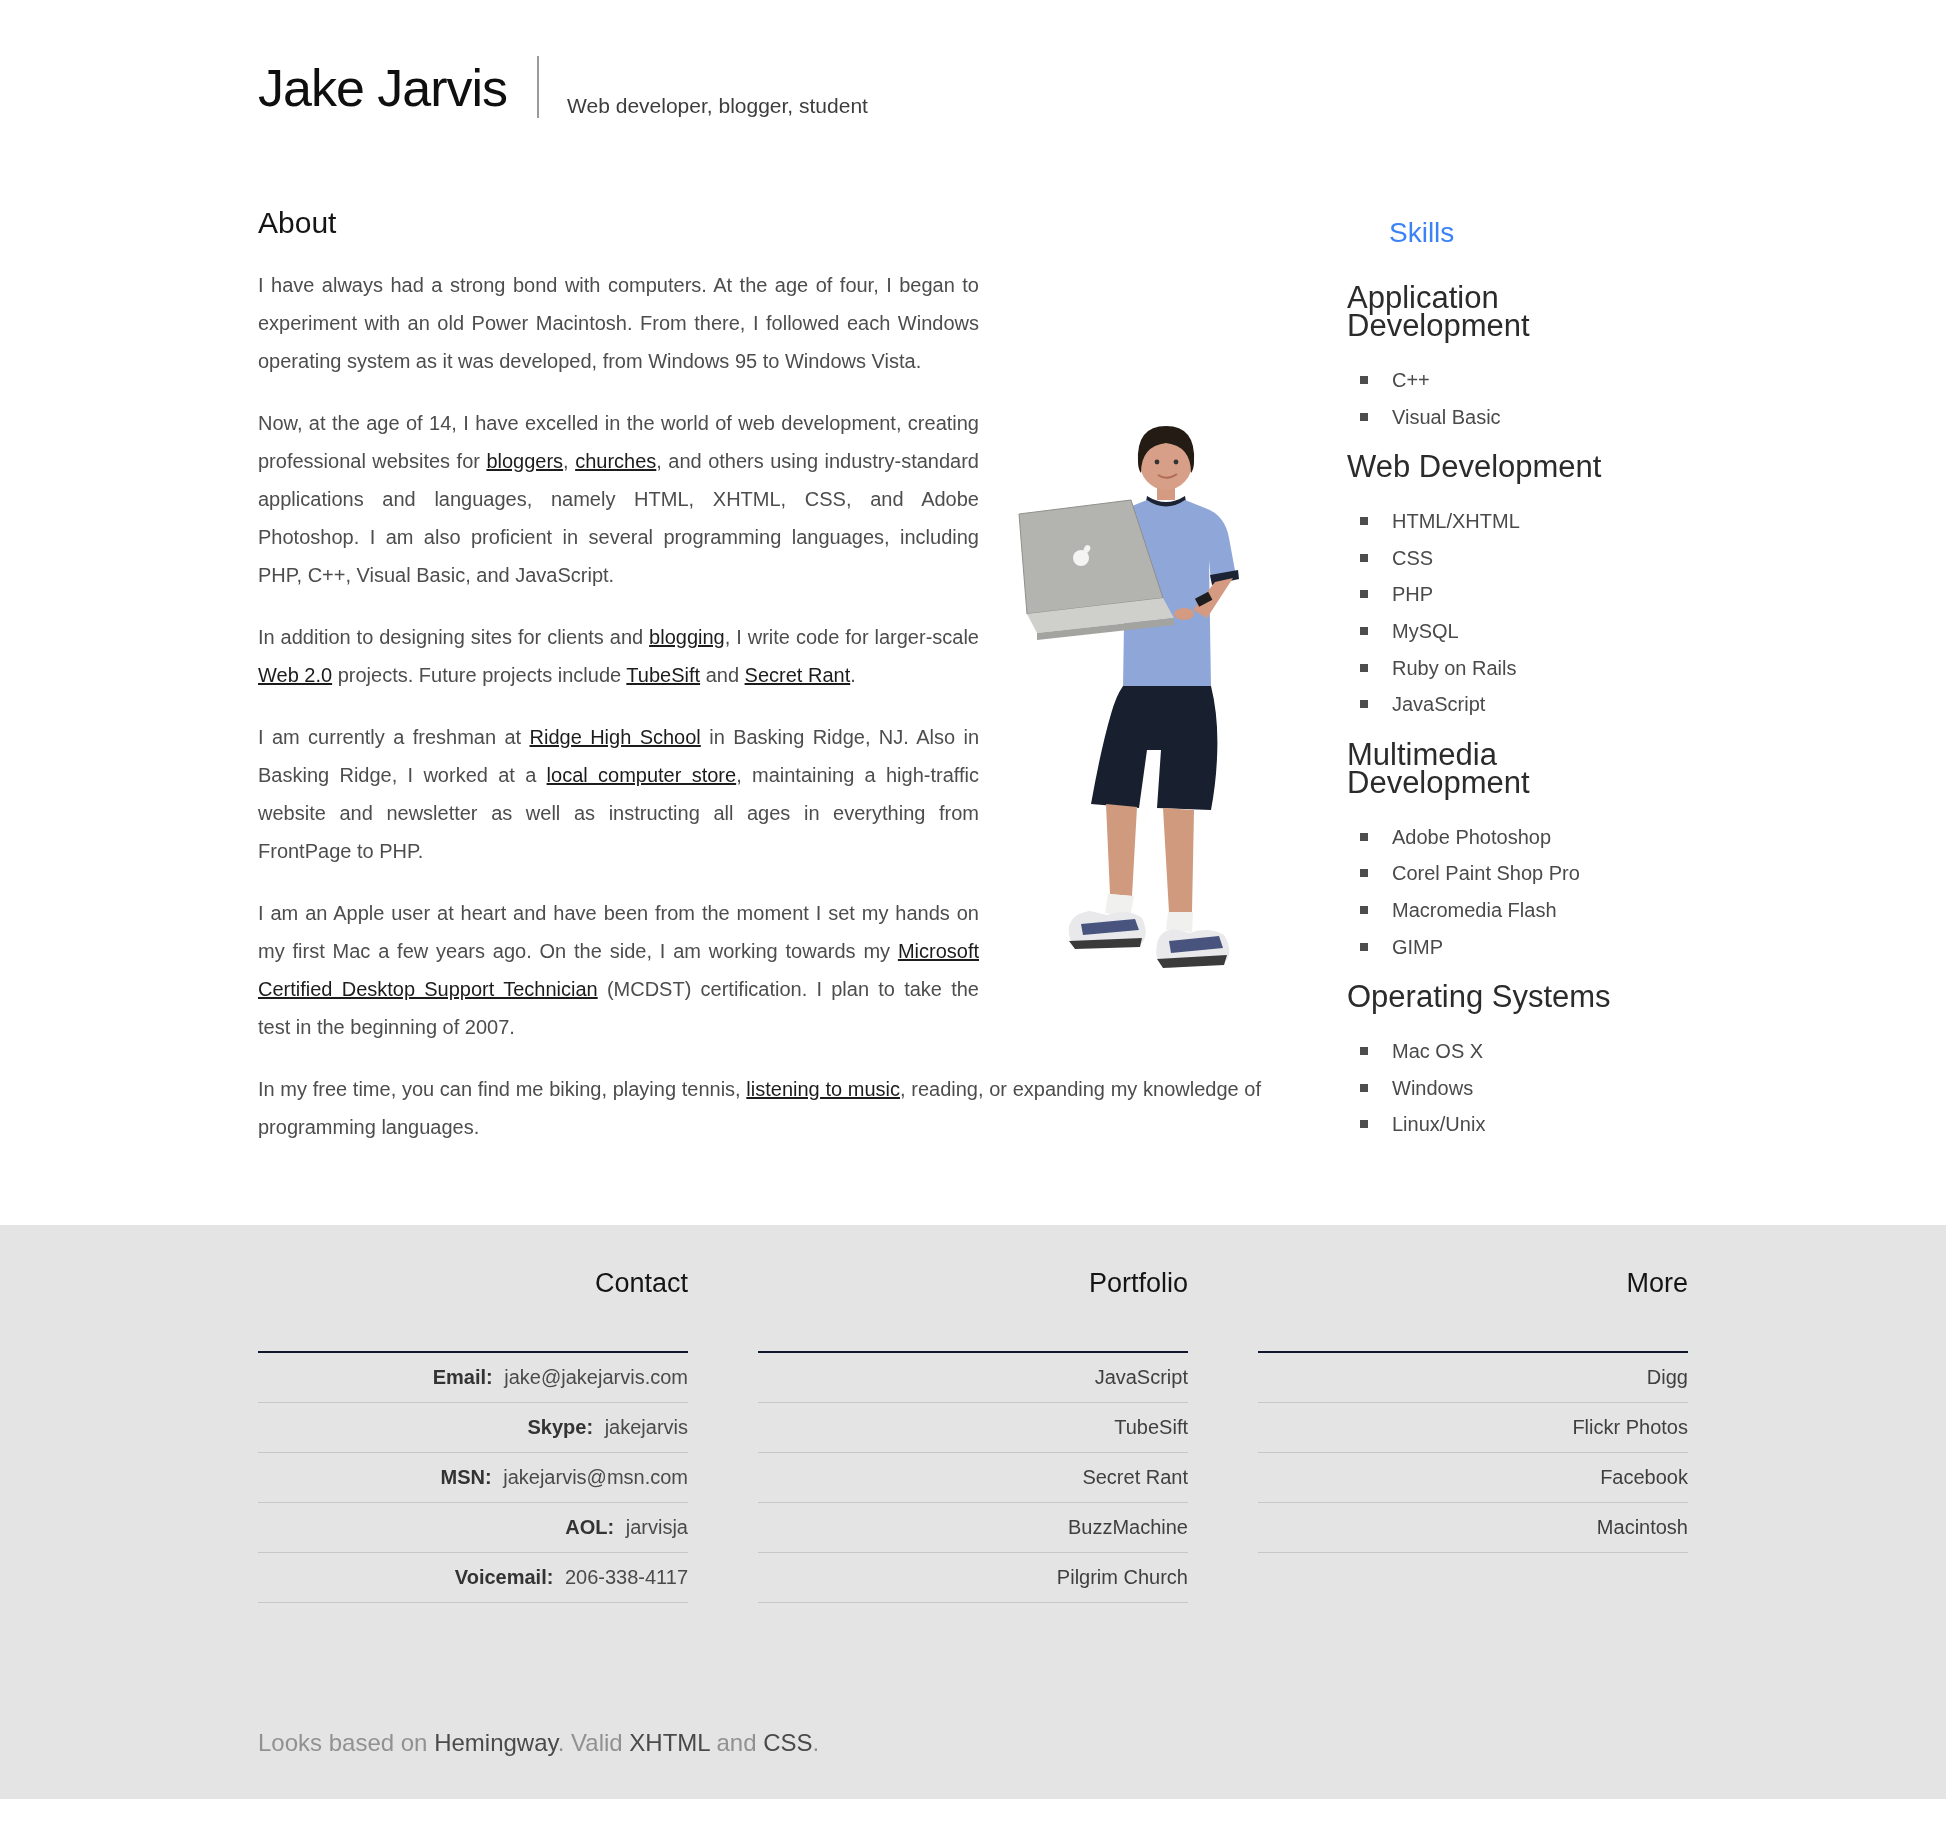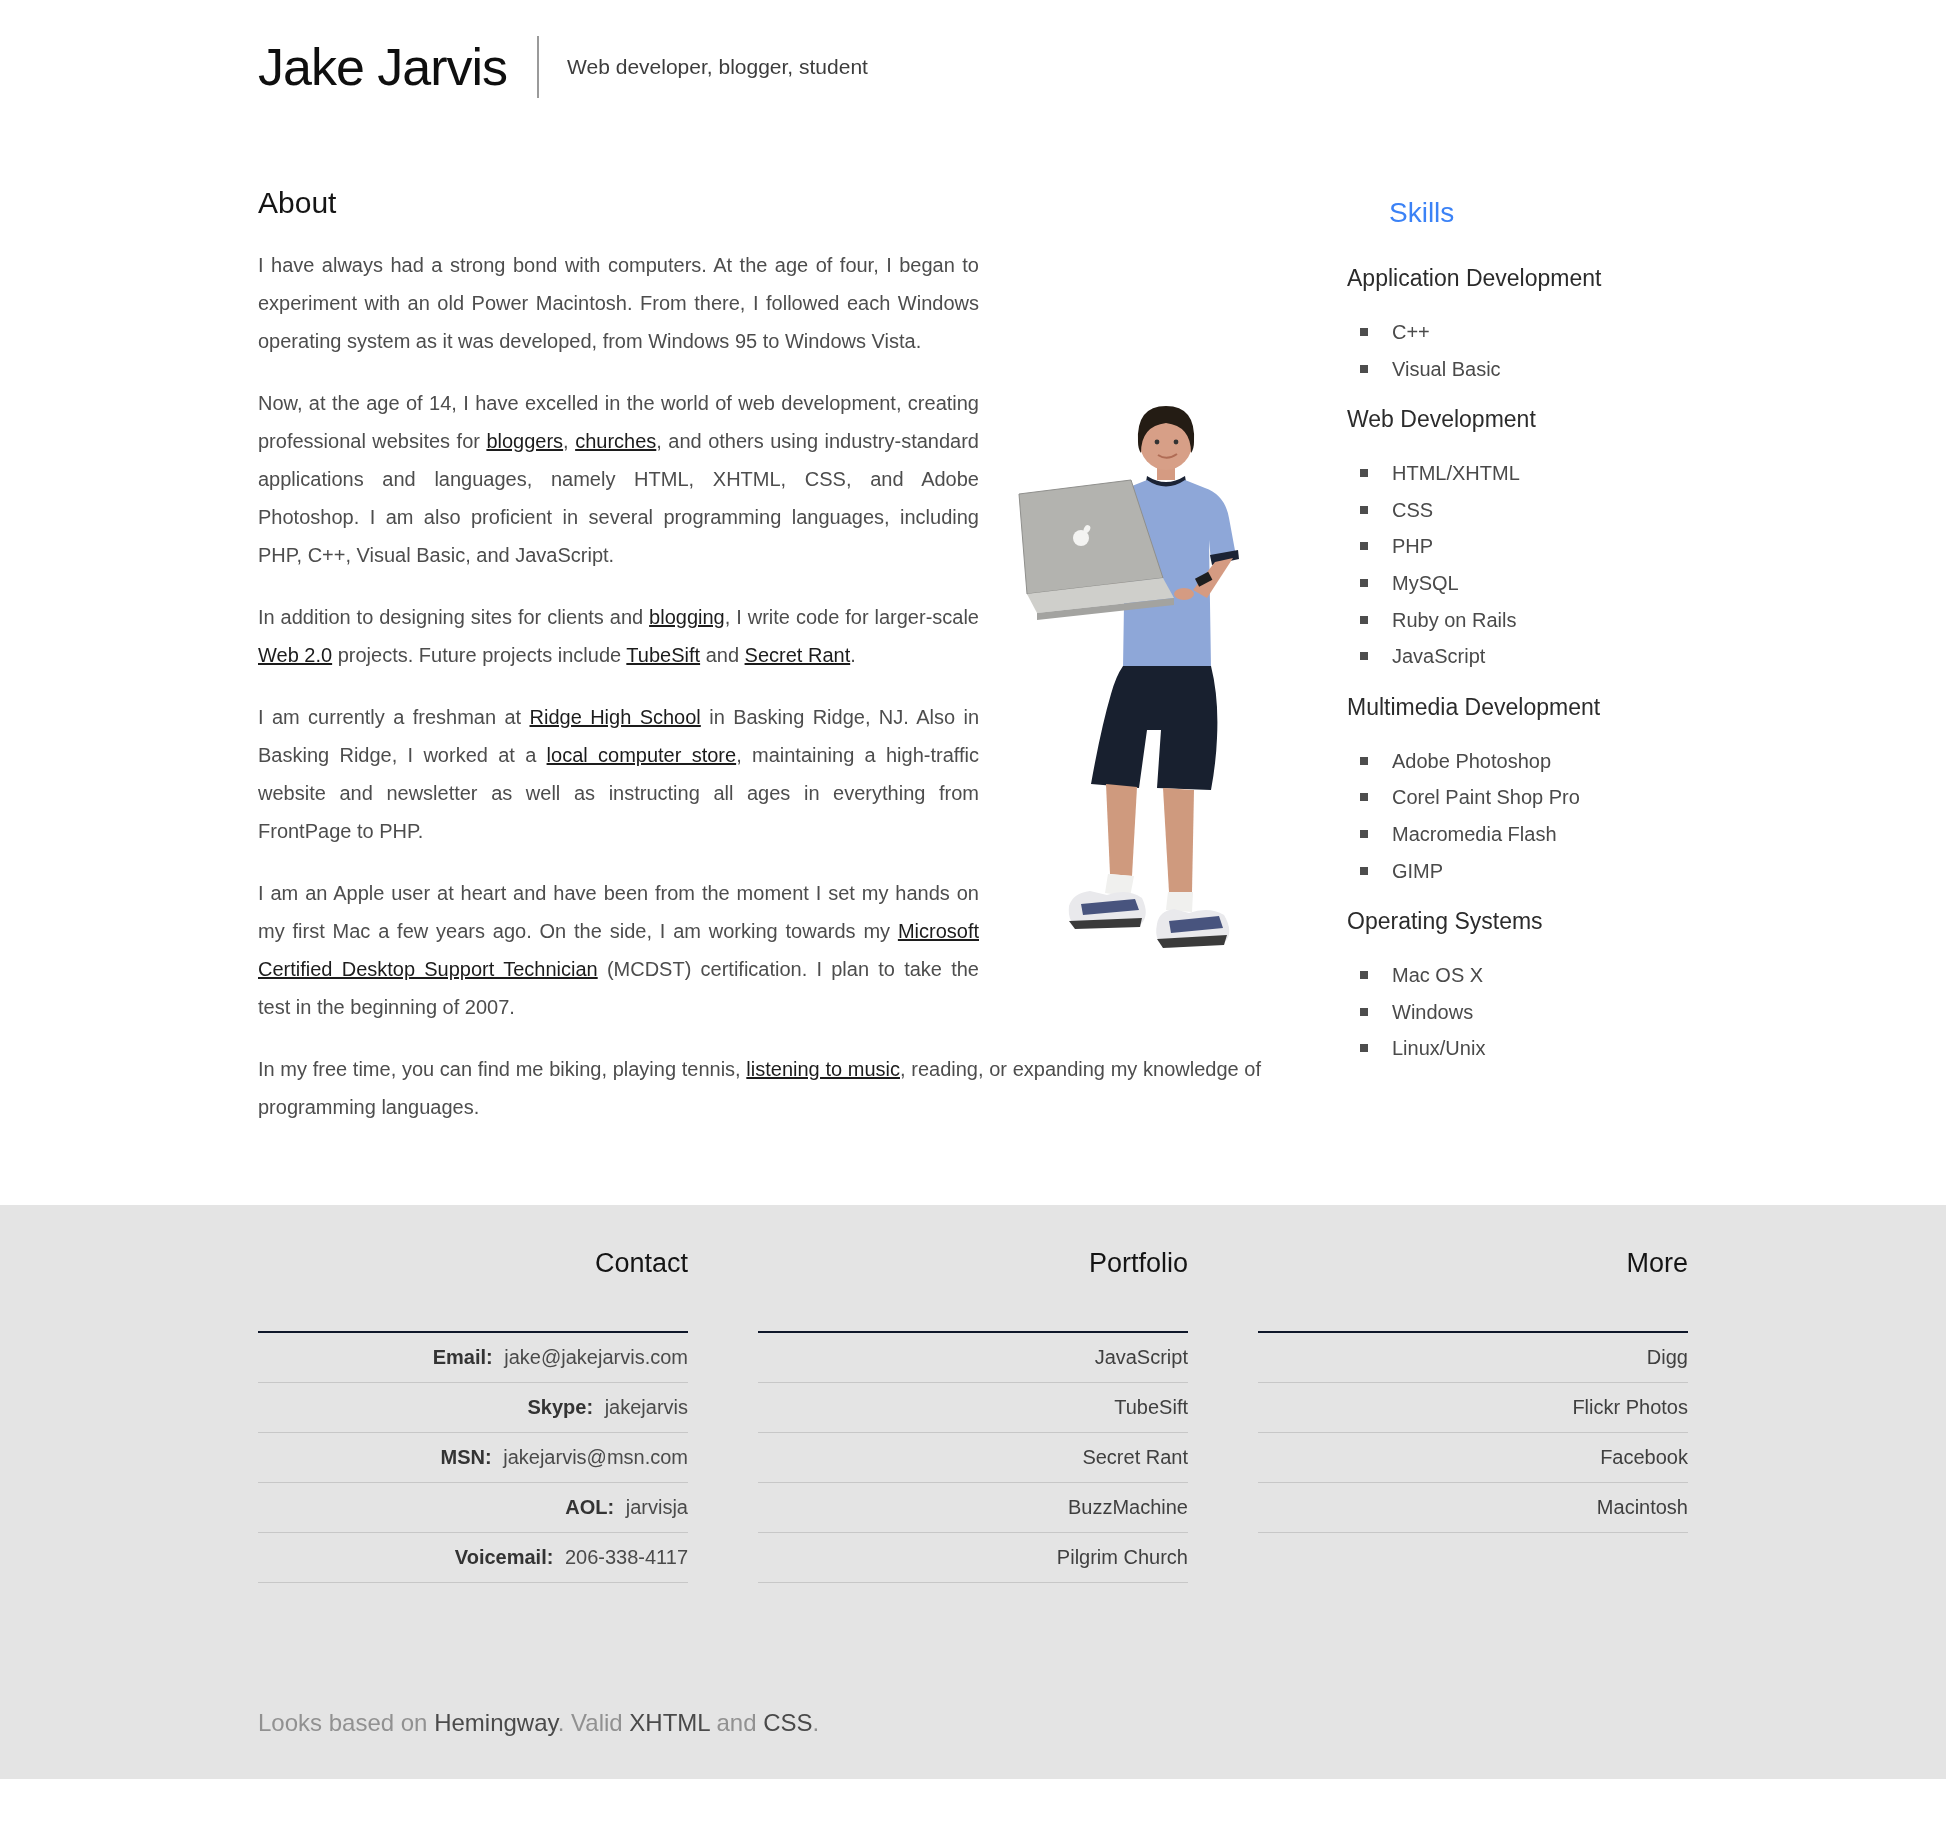--- a/index.html
+++ b/index.html
@@ -1,41 +1,41 @@
 <!DOCTYPE html>
 <html><head>
 <meta charset="utf-8">
 <style>
   html,body{margin:0;padding:0;background:#ffffff;}
   body{font-family:"Liberation Sans","DejaVu Sans",sans-serif;color:#4d4d4d;}
   .page{width:1946px;height:1837px;background:#fff;overflow:hidden;}
   .container{width:1430px;margin:0 auto;}
 
   
-  .header{padding-top:36px;display:flex;align-items:center;}
+  .header{padding-top:56px;display:flex;align-items:flex-end;}
   .site-title{font-size:52px;line-height:60px;color:#0f0f0f;letter-spacing:-1px;font-weight:normal;margin:0;}
   .divider{width:2px;height:62px;background:#9a9a9a;margin:0 28px 0 30px;}
   .subtitle{font-size:21px;color:#3d3d3d;}
 
   
   .main{display:flex;margin-top:86px;}
   .about-col{width:1003px;}
   .skills-col{width:341px;margin-left:86px;padding-top:10px;}
 
   h2{font-weight:normal;margin:0;}
   .about-h{font-size:30px;line-height:38px;color:#151515;margin-bottom:24px;}
   .skills-h{font-size:28px;line-height:38px;color:#3b82f6;margin-bottom:32px;margin-left:42px;}
 
   .prose{text-align:justify;font-size:20px;line-height:38px;color:#4d4d4d;}
   .prose p{margin:0 0 24px;}
   .tlink{color:#1c1c1c;text-decoration:underline;cursor:pointer;}
 
   .figure-float{float:right;width:250px;height:712px;margin-left:32px;display:flex;align-items:flex-end;justify-content:center;}
 
-  .skills-col h3{font-weight:normal;font-size:23px;line-height:28px;color:#2b2b2b;margin:18px 0 0;}
+  .skills-col h3{font-weight:normal;font-size:31px;line-height:28px;color:#2b2b2b;margin:18px 0 0;}
   .skill-list{list-style:none;margin:22px 0 0;padding:0;}
   .skill-list li{font-size:20px;line-height:36.6px;padding-left:45px;position:relative;color:#4a4a4a;}
   .skill-list li::before{content:"";position:absolute;left:13px;top:14px;width:8px;height:8px;background:#4d4d4d;}
 
   
   .footer{background:#e4e4e4;margin-top:55px;padding:42px 0 44px;}
   .footer-columns{display:flex;}
   .fcol{width:430px;margin-right:70px;text-align:right;}
   .fcol:last-child{margin-right:0;}
   .footer h3{font-size:27px;line-height:32px;color:#141414;font-weight:normal;margin:0;}

